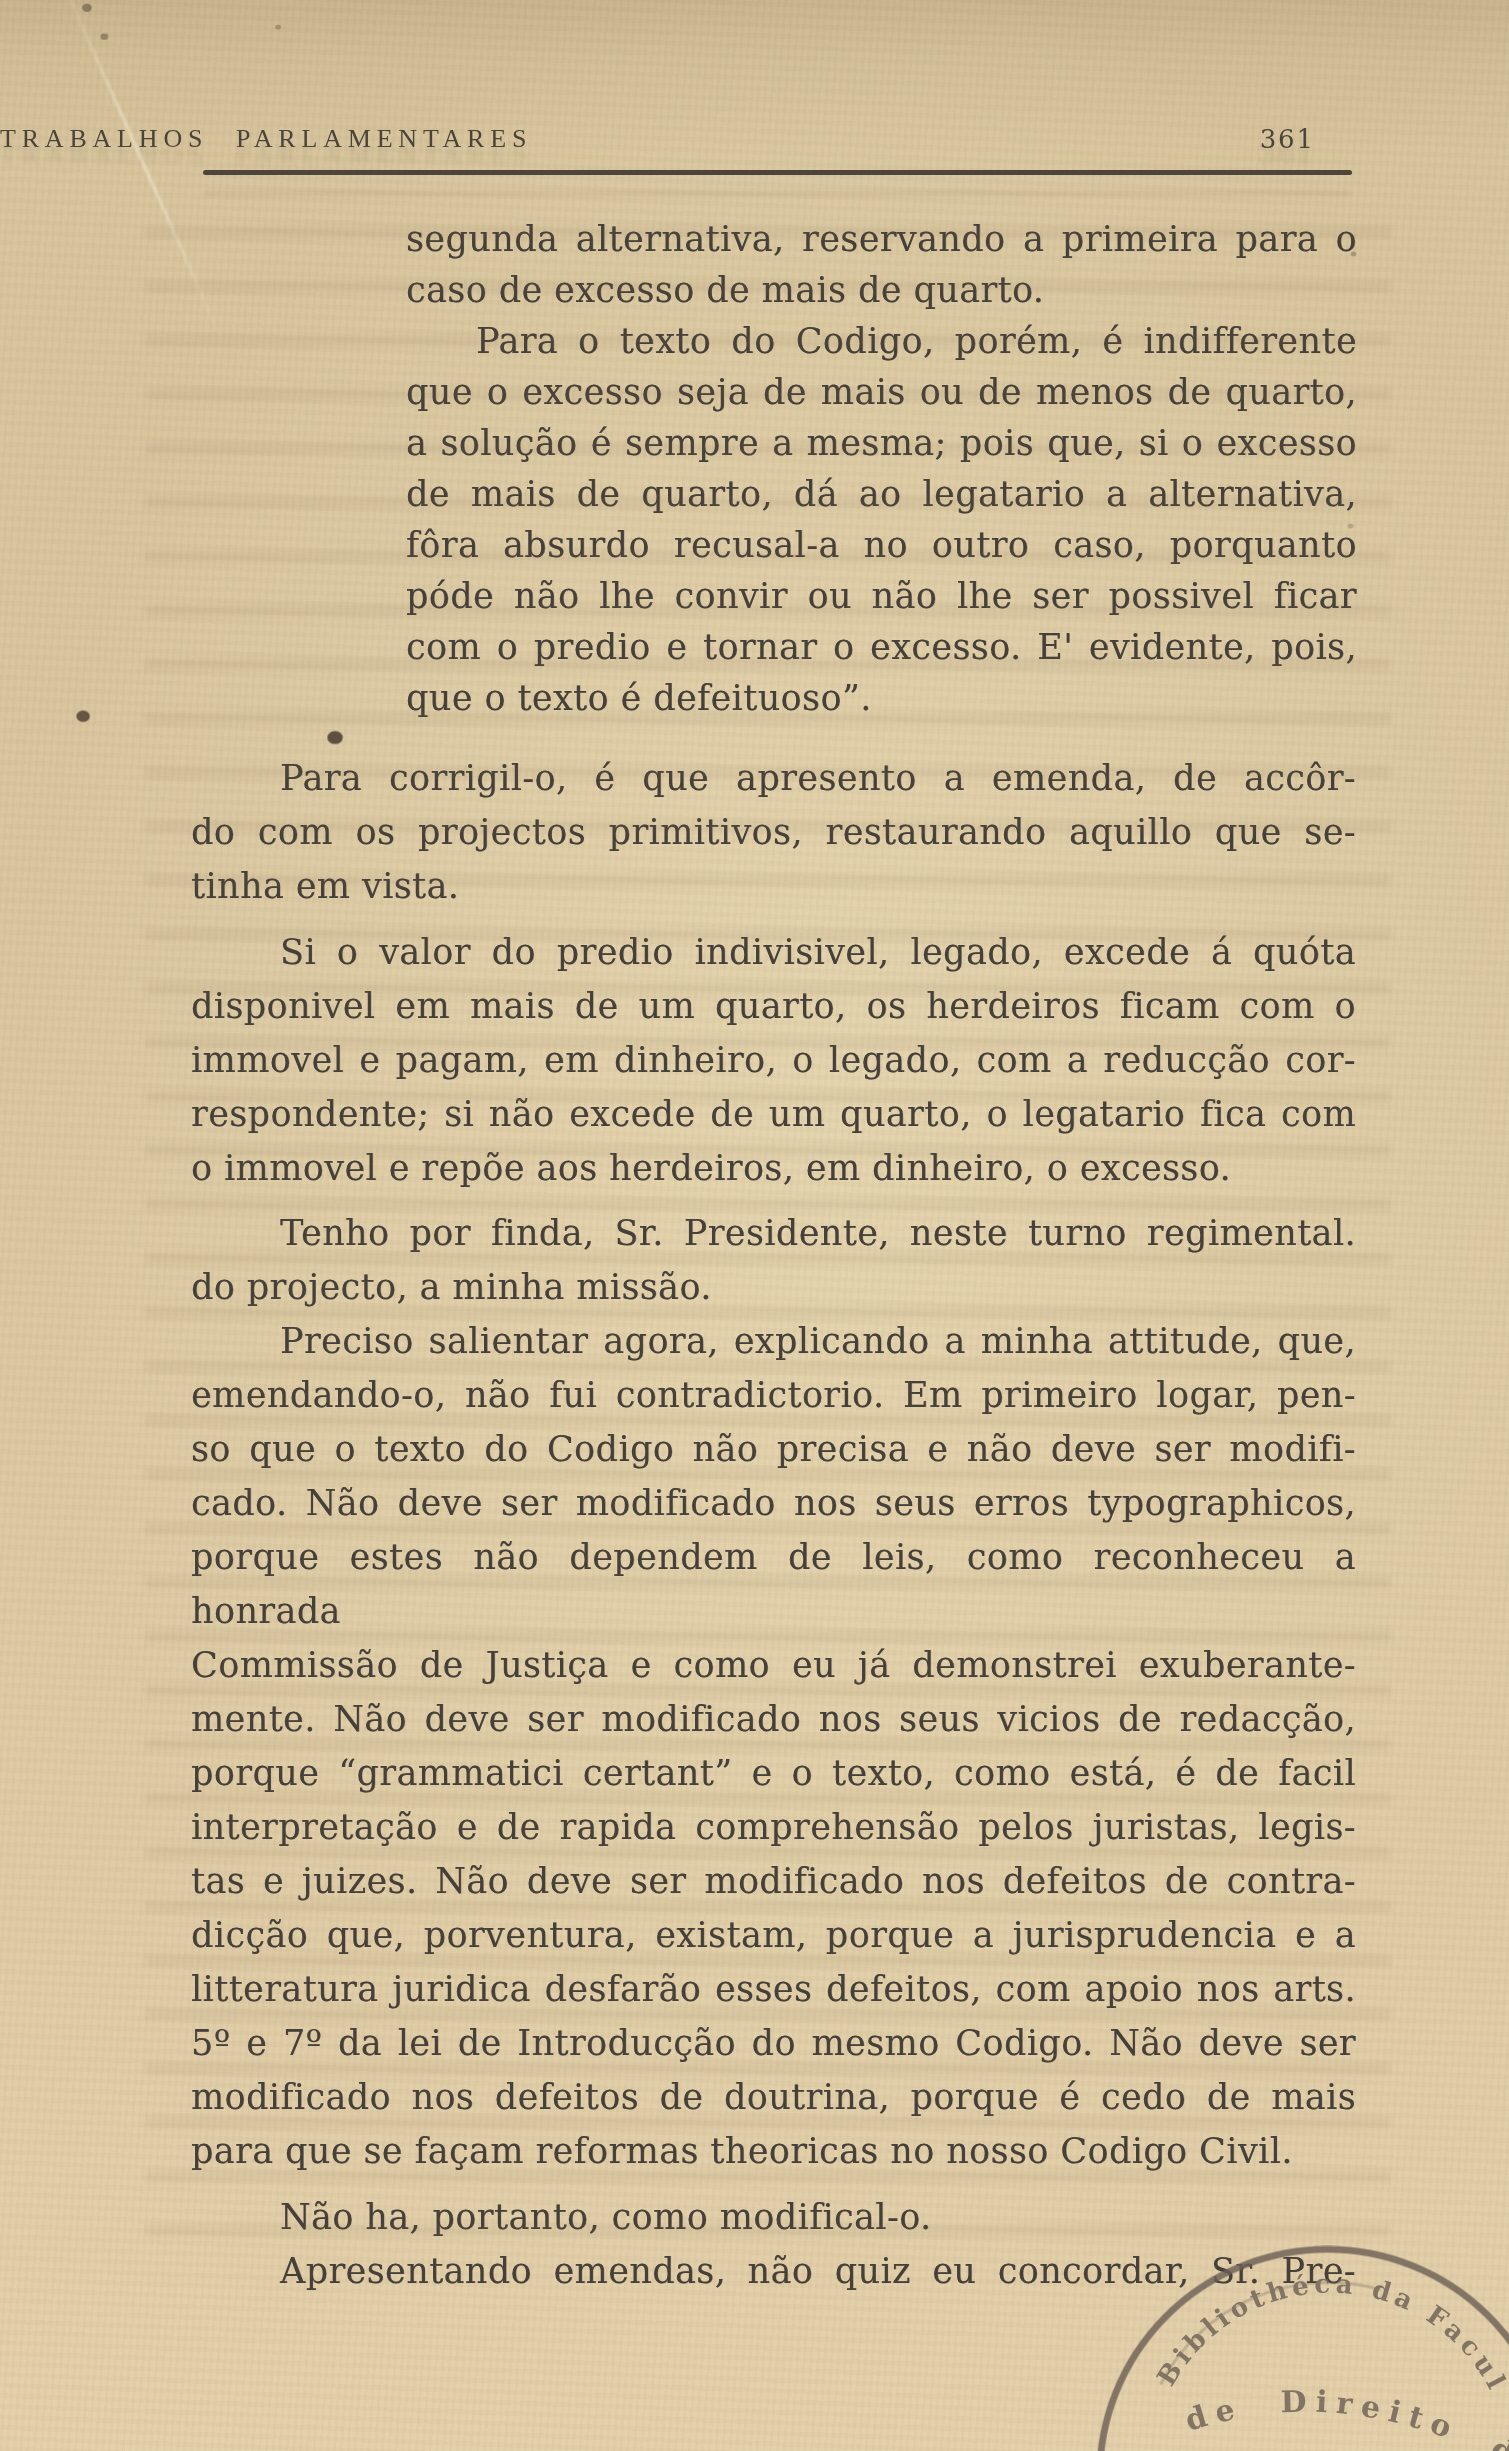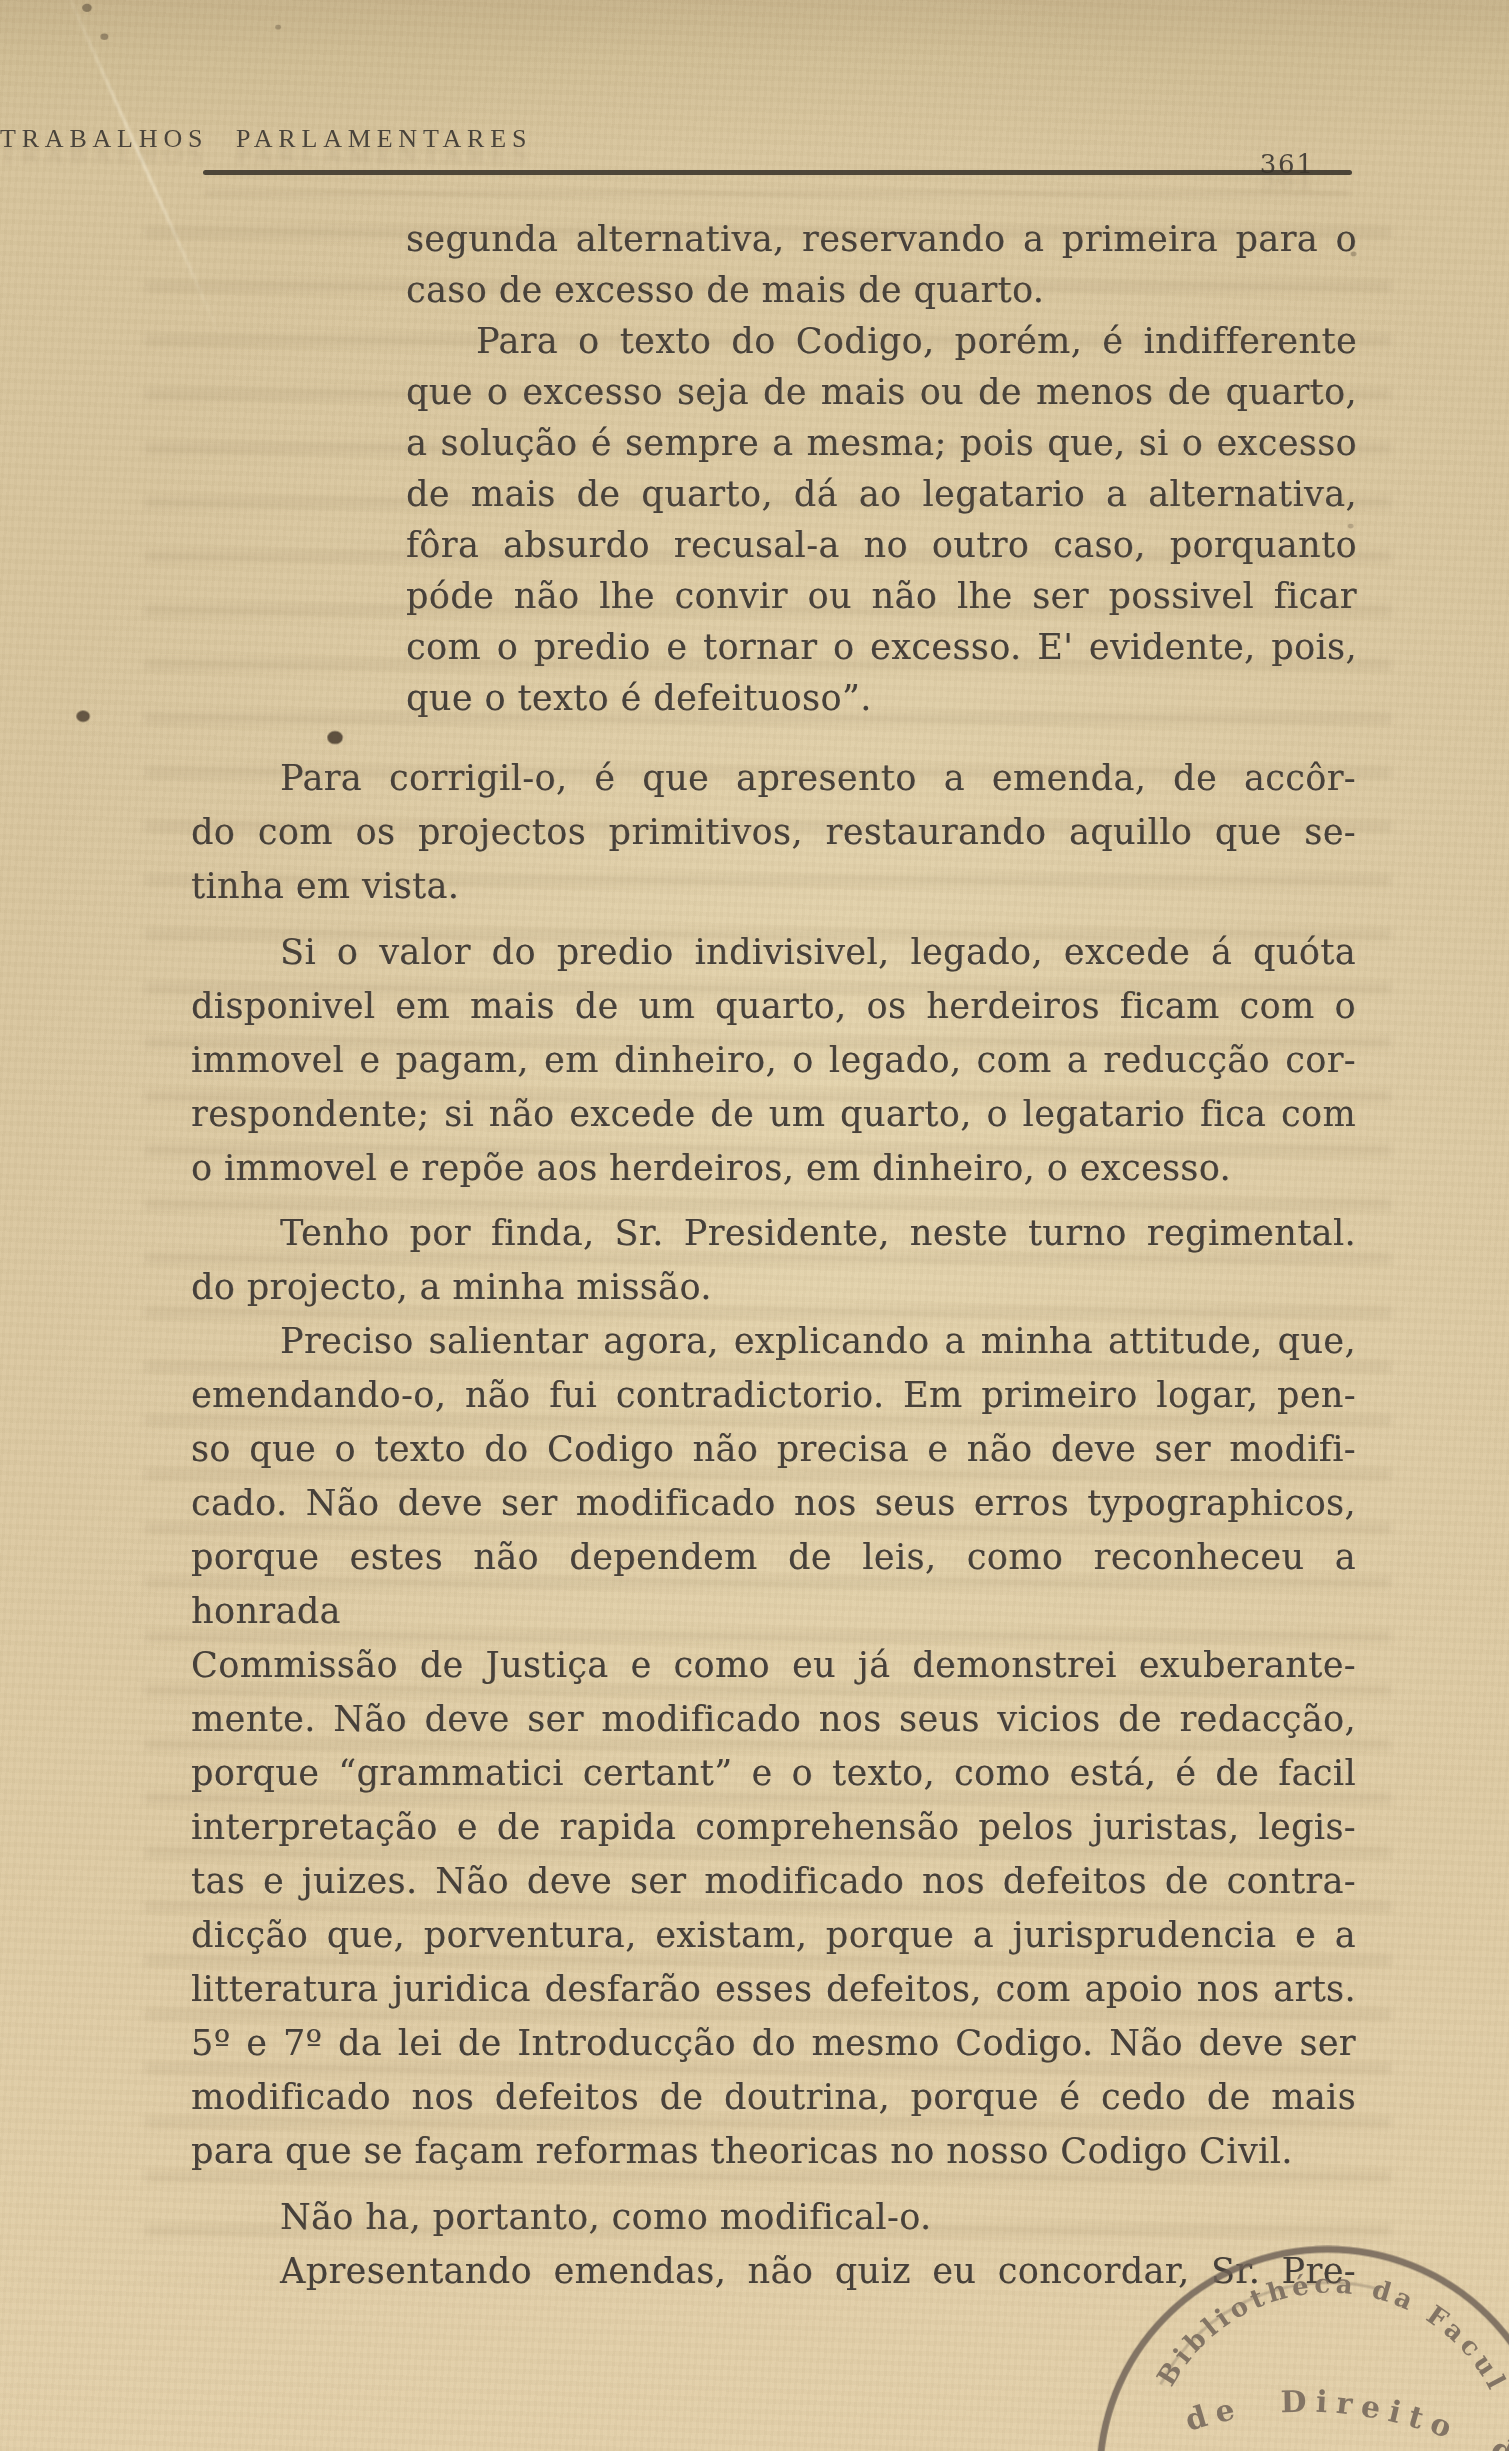--- a/index.html
+++ b/index.html
@@ -34,21 +34,20 @@
     font-size:26px;letter-spacing:5.8px;word-spacing:15.4px;
     color:#4a443b;
     text-shadow:0 16.4px 4.8px rgba(112,96,66,0.16);
     white-space:nowrap;
     font-family:Liberation Serif, serif;
   }
   .page-number{
     position:absolute;top:124px;right:194px;
     font-size:26px;letter-spacing:1.9px;color:#4a443b;
     text-shadow:0 16.4px 4.8px rgba(112,96,66,0.16);
-    margin-top:25px;
   }
   .header-rule{
     position:absolute;top:170px;left:203px;width:1149px;height:4.8px;
     background:var(--rule,#3a342b);opacity:0.88;border-radius:2.9px;
     box-shadow:0 21px 5.8px -1px rgba(118,101,70,0.20);
   }
   
   .quote{
     position:absolute;top:214px;left:406px;width:951px;
     font-size:35px;line-height:51px;letter-spacing:0.4px;

